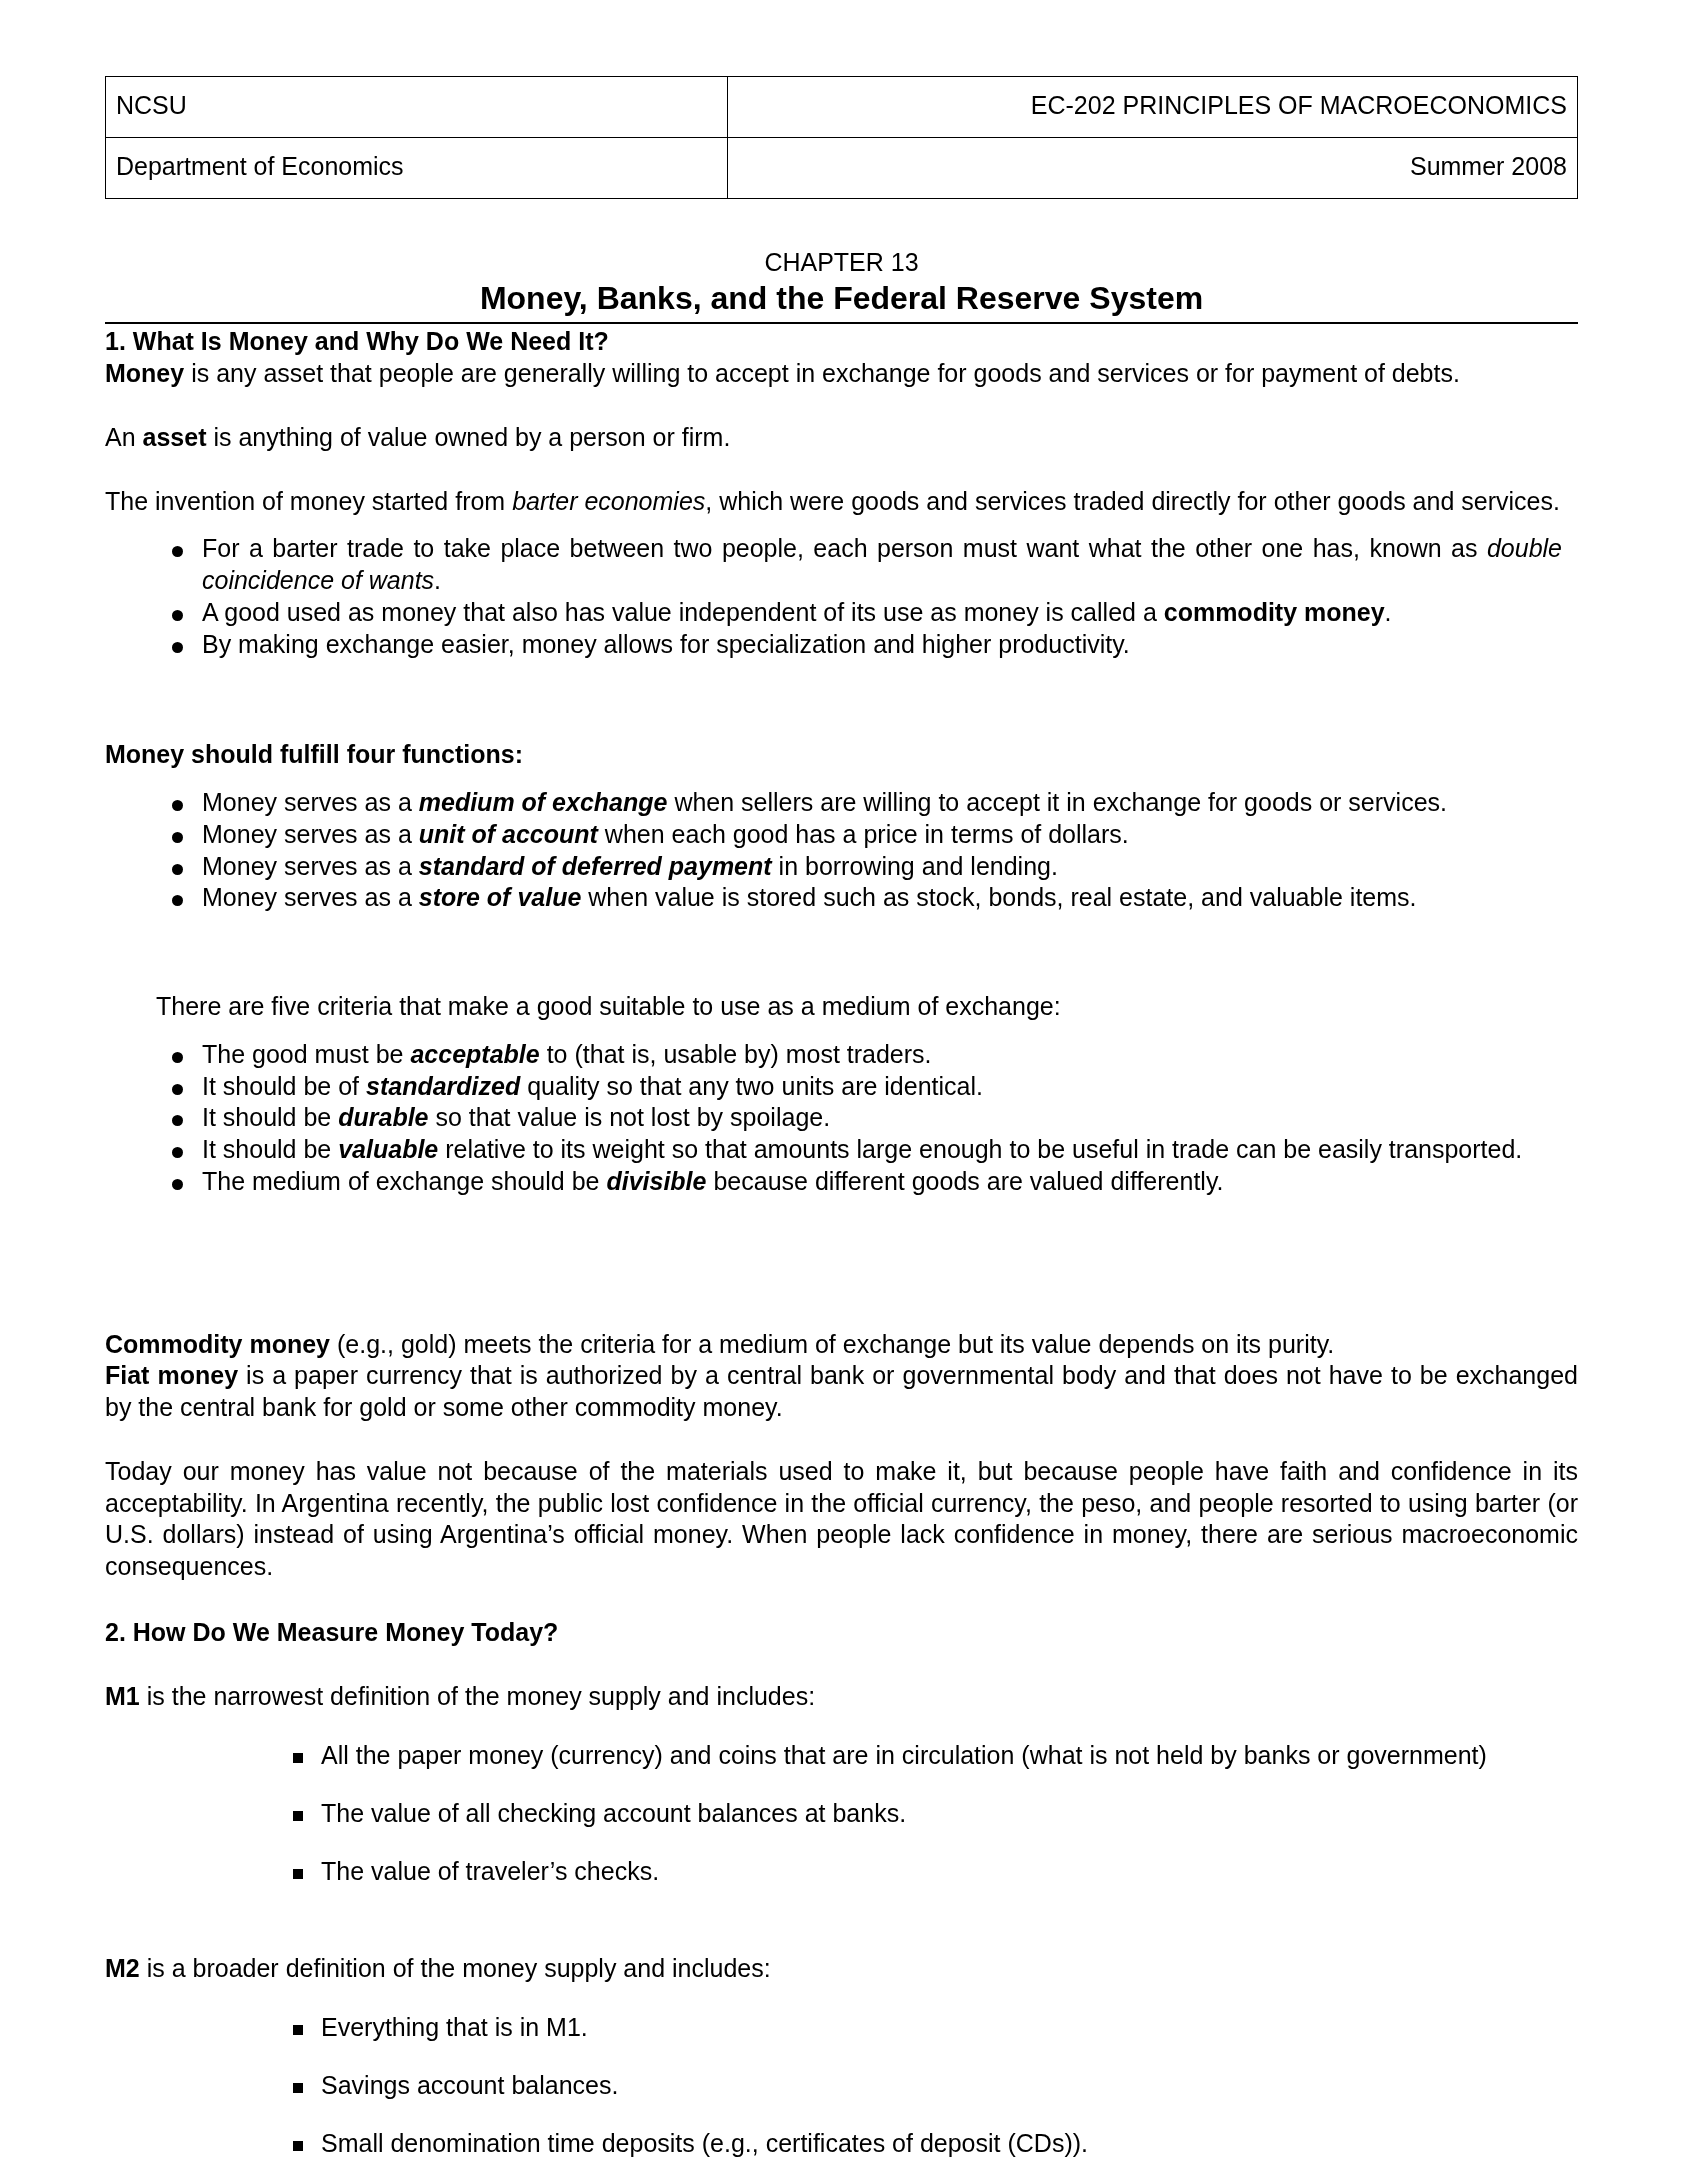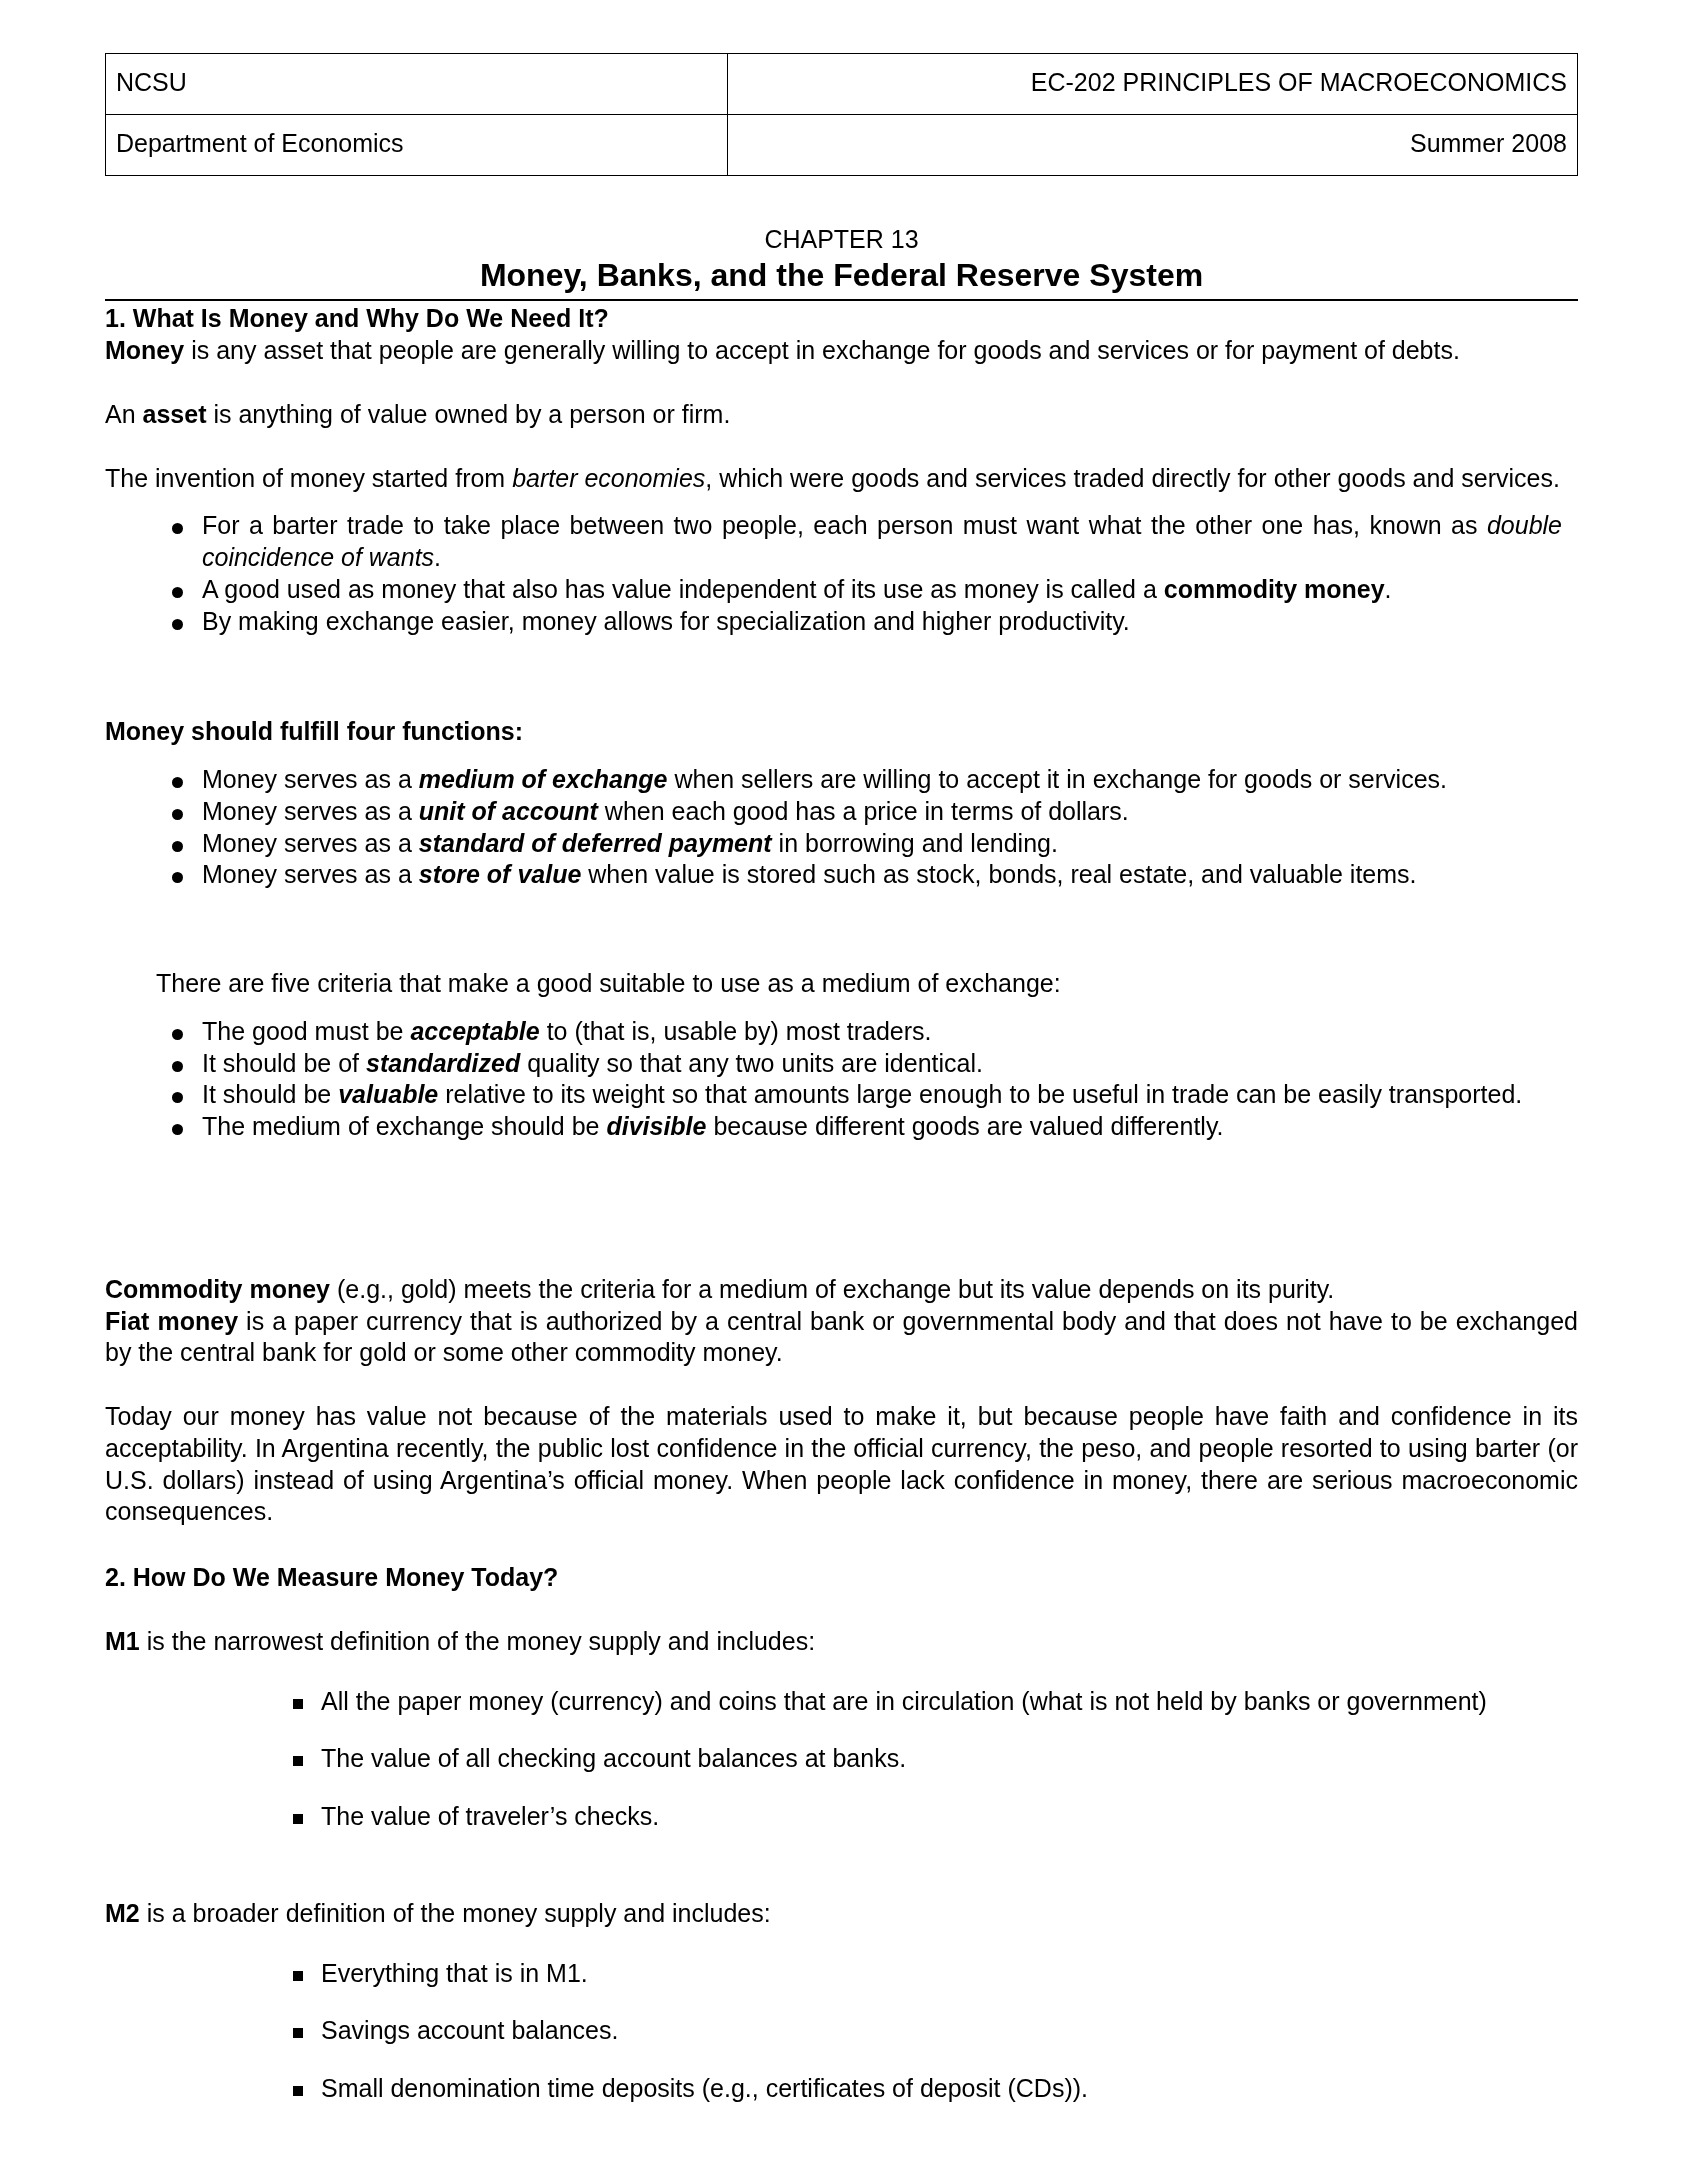--- a/index.html
+++ b/index.html
@@ -11,21 +11,21 @@
   body {
     font-family: "Liberation Sans", sans-serif;
     color: #000000;
   }
   .page {
     position: relative;
     width: 1683px;
     height: 2178px;
     background: #ffffff;
     box-sizing: border-box;
-    padding: 53px 105px 0 105px;
+    padding: 76px 105px 0 105px;
     overflow: hidden;
   }
   .content {
     width: 1473px;
     font-size: 25px;
     line-height: 1.27;
   }
 
   
   table.header-table {
@@ -198,20 +198,21 @@
       <li><span>Money serves as a </span><span class="bi">store of value</span><span> when value is stored such as stock, bonds, real estate, and      valuable items.</span></li>
     </ul>
 
     <div class="gap-lg"></div>
 
     <p class="para-left indent-1">There are five criteria that make a good suitable to use as a medium of exchange:</p>
 
     <ul class="round">
       <li><span>The good must be </span><span class="bi">acceptable</span><span> to (that is, usable by) most traders.</span></li>
       <li><span>It should be of </span><span class="bi">standardized</span><span> quality so that any two units are identical.</span></li>
+      <li><span>It should be </span><span class="bi">durable</span><span> so that value is not lost by spoilage.</span></li>
       <li><span>It should be </span><span class="bi">valuable</span><span> relative to its weight so that amounts large enough to be useful in trade can be easily transported.</span></li>
       <li><span>The medium of exchange should be </span><span class="bi">divisible</span><span> because different goods are valued differently.</span></li>
     </ul>
 
     <div class="gap-xl"></div>
     <div class="gap-md"></div>
 
     <p class="para-left"><b>Commodity money</b><span> (e.g., gold) meets the criteria for a medium of exchange but its value depends on its purity.</span></p>
 
     <p class="para"><b>Fiat money</b><span> is a paper currency that is authorized by a central bank or governmental body and that does not have to be exchanged by the central bank for gold or some other commodity money.</span></p>

